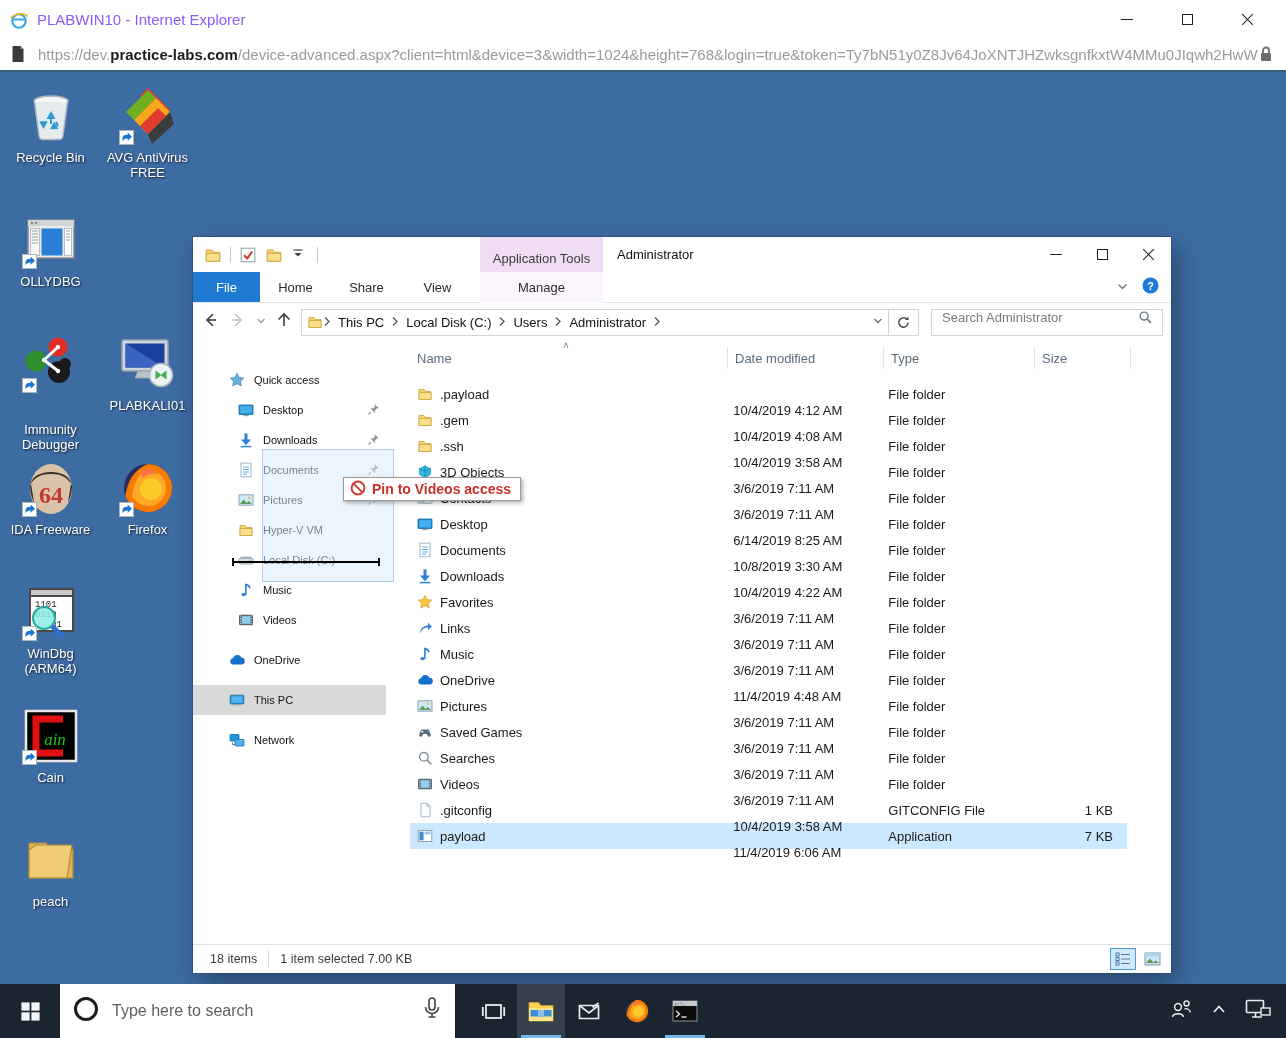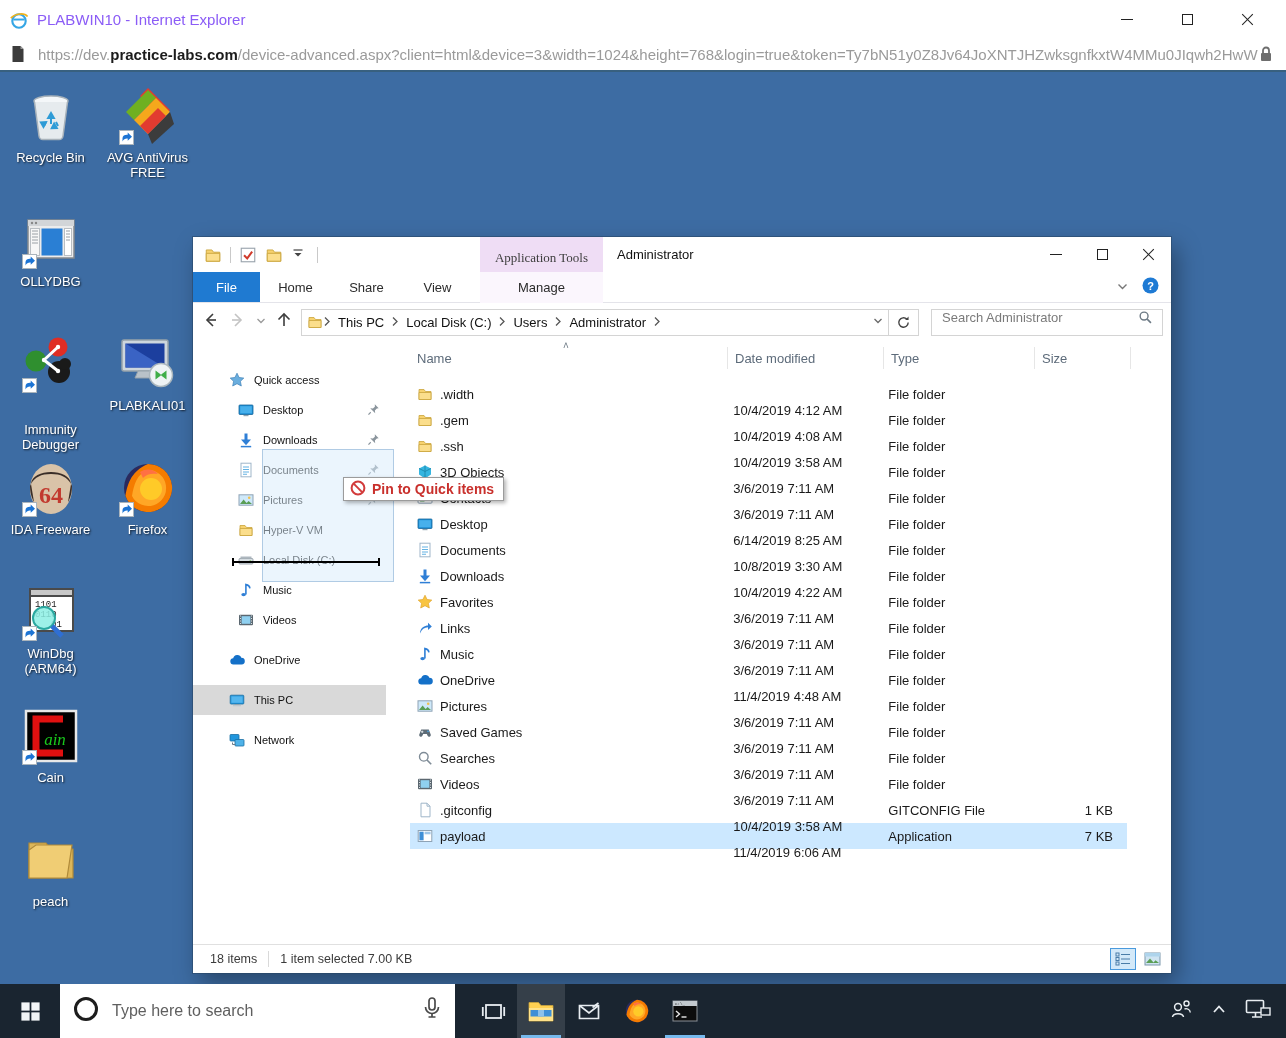--- a/index.html
+++ b/index.html
@@ -29,21 +29,21 @@
   .di-img { position:relative; width:62px; height:62px; display:flex; align-items:center; justify-content:center; }
   .di-short { position:absolute; left:2px; bottom:2px; width:15px; height:15px; }
   .di-label { margin-top:3px; font-size:13px; color:#fff; text-align:center; line-height:15px; text-shadow:1px 1px 2px rgba(0,0,0,.75); max-width:96px; }
 
   
   .explorer { position:absolute; left:193px; top:165px; width:978px; height:736px; background:#fff; box-shadow:0 0 0 1px rgba(40,70,100,.55), 6px 10px 22px rgba(0,0,0,.35); }
   .ex-titlebar { position:relative; height:35px; background:#fff; display:flex; align-items:center; }
   .qat { display:flex; align-items:center; gap:8px; padding-left:11px; }
   .qat .sep { width:1px; height:16px; background:#c9c9c9; }
   .icon18 { width:18px; height:18px; display:inline-flex; }
-  .ctx-tab { position:absolute; left:287px; top:0; width:123px; height:42px; background:#efddf5; color:#3d3d3d; font-size:13px; display:flex; align-items:center; justify-content:center;font-family:Liberation Serif, serif; }
+  .ctx-tab { position:absolute; left:287px; top:0; width:123px; height:42px; background:#efddf5; color:#3d3d3d; font-size:13px; display:flex; align-items:center; justify-content:center; }
   .ex-title { position:absolute; left:424px; top:0; height:35px; display:flex; align-items:center; font-size:13px; color:#111; }
   .ex-controls { position:absolute; right:0; top:0; height:35px; display:flex; }
   .ex-controls .wbtn { width:46px; height:35px; }
 
   .ribbon-tabs { position:relative; height:31px; background:#fff; border-bottom:1px solid #e4e4ea; display:flex; align-items:stretch; }
   .rtab { display:flex; align-items:center; justify-content:center; font-size:13px; color:#2b2b2b; cursor:default; }
   .rtab.file { width:67px; background:#1f7ad1; color:#fff; }
   .rtab.norm { width:71px; }
   .rtab.manage { position:absolute; left:287px; top:0; width:123px; height:31px; background:#fbf6fd; }
   .ribbon-right { position:absolute; right:12px; top:0; height:31px; display:flex; align-items:center; gap:13px; }
@@ -583,21 +583,21 @@
           </div>
           <div class="file-list">
               <div class="frow">
                 <span class="fc-name">
                   <span class="icon16">
                     <svg width="16" height="16" viewBox="0 0 16 16">
                       <path d="M2 3.5h5l1.5 2H14v8H2z" fill="#f7d26f" stroke="#caa53d" stroke-width=".8"></path>
                       <path d="M2 6.5h12v7H2z" fill="#fbde8c" stroke="#caa53d" stroke-width=".8"></path>
                     </svg>
                   </span>
-                  <span>.width</span>
+                  <span>.payload</span>
                 </span>
                 <span class="fc-date">10/4/2019 4:12 AM</span>
                 <span class="fc-type">File folder</span>
                 <span class="fc-size"></span>
               </div>
               <div class="frow">
                 <span class="fc-name">
                   <span class="icon16">
                     <svg width="16" height="16" viewBox="0 0 16 16">
                       <path d="M2 3.5h5l1.5 2H14v8H2z" fill="#f7d26f" stroke="#caa53d" stroke-width=".8"></path>
@@ -844,21 +844,21 @@
 
         <div class="drag-ghost"></div>
         <div class="insert-line"></div>
       </div>
 
       <div class="drag-tooltip" style="position:absolute;">
         <span><svg width="16" height="16" viewBox="0 0 16 16">
               <circle cx="8" cy="8" r="6.4" fill="none" stroke="#d23b3b" stroke-width="2"></circle>
               <path d="M3.9 3.9l8.2 8.2" stroke="#d23b3b" stroke-width="2"></path>
             </svg></span>
-        <span>Pin to Quick items</span>
+        <span>Pin to Videos access</span>
       </div>
 
       <div class="status-bar">
         <span>18 items</span>
         <span class="sb-sep"></span>
         <span>1 item selected 7.00 KB</span>
         <div class="sb-views">
           <div class="vbtn sel">
               <svg width="16" height="14" viewBox="0 0 16 14">
                 <rect x="1" y="1" width="3" height="3" fill="none" stroke="#4a7da8"></rect>

